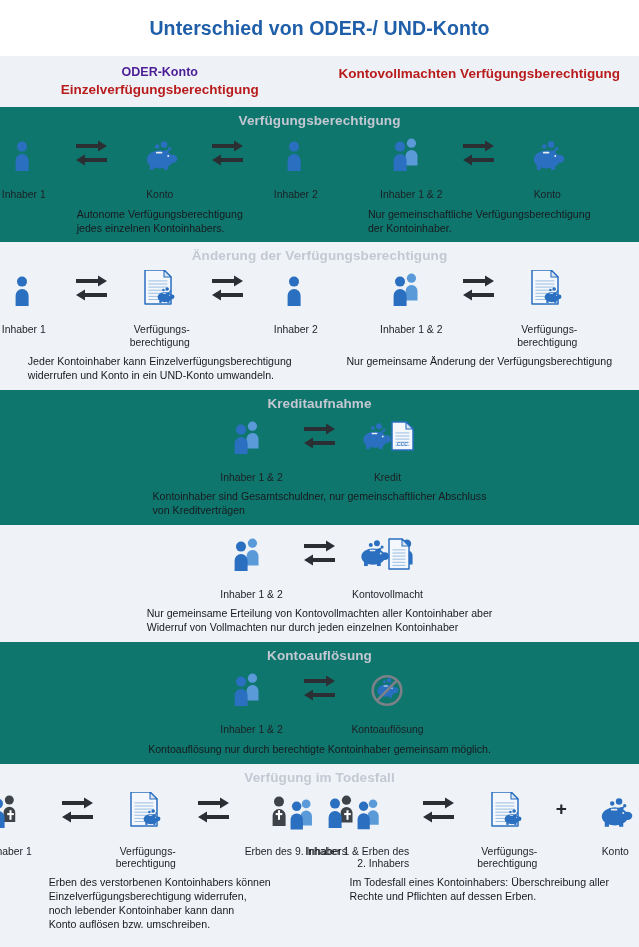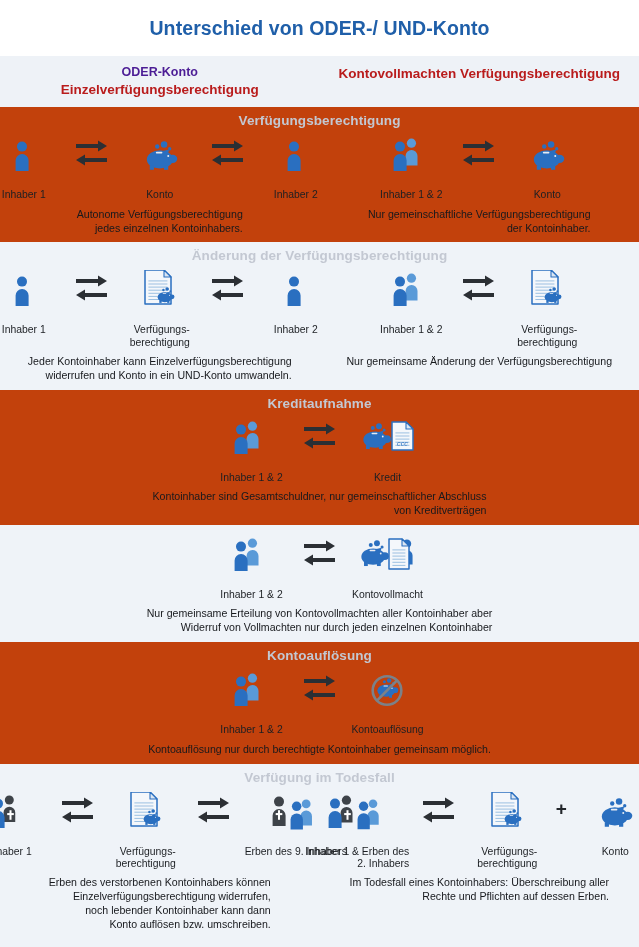--- a/index.html
+++ b/index.html
@@ -61,21 +61,21 @@
     margin-top: 1px;
   }
 
   
   .section {
     position: relative;
     flex: 0 0 auto;
     padding-top: 6px;
     padding-bottom: 7px;
   }
-  .section.shade-a { background: #c2410c; }
+  .section.shade-a { background: #0f766e; }
   .section.shade-b { background: #eff3f8; }
   .section-title {
     text-align: center;
     font-size: 13.5px;
     font-weight: bold;
     color: #c3c8d2;
     margin-bottom: 3px;
     letter-spacing: .1px;
   }
   .halves {
@@ -130,21 +130,21 @@
     justify-content: center;
     font-size: 19px;
     color: #23262b;
     width: 16px;
     flex: 0 0 16px;
     font-weight: bold;
   }
   .caption {
     font-size: 10.6px;
     color: #17191d;
-    text-align: right;
+    text-align: left;
     line-height: 1.32;
     margin-top: 6px;
     padding: 0 8px;
   }
 
   
   .footer {
     background: #eff3f8;
     flex: 1 1 auto;
     display: flex;

